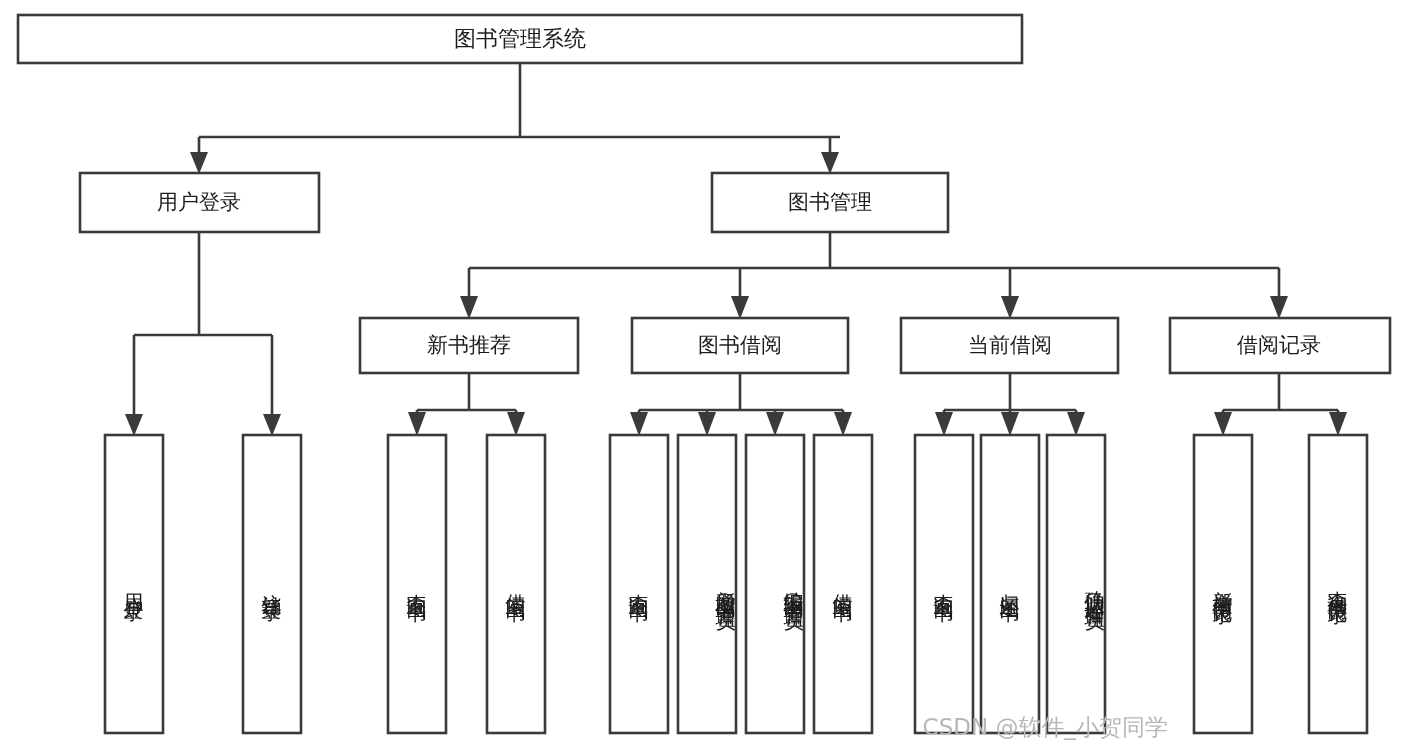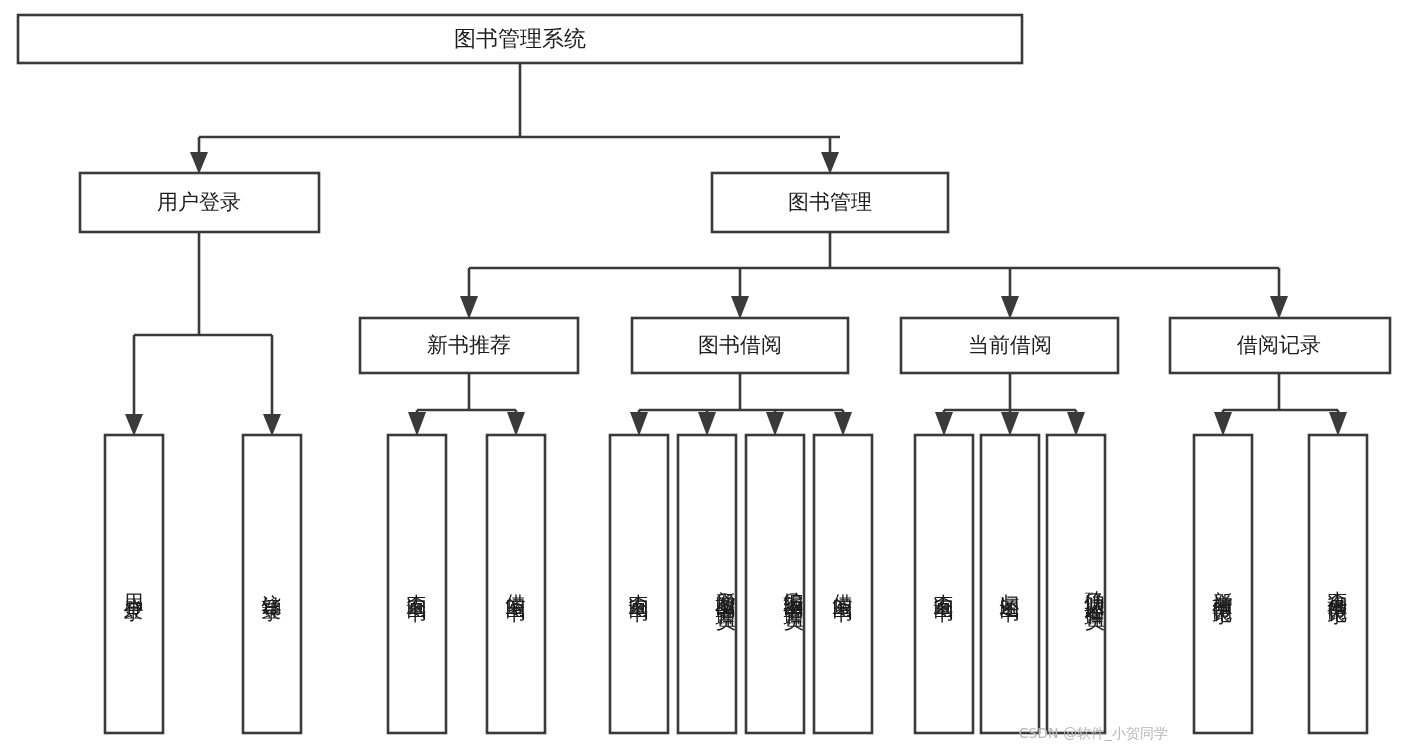--- a/index.html
+++ b/index.html
@@ -69,21 +69,21 @@
     display: flex;
     align-items: center;
     justify-content: center;
     pointer-events: none;
   }
   .watermark {
     position: absolute;
     right: 8px;
     bottom: 4px;
     font-family: "DejaVu Sans", "Liberation Sans", sans-serif;
-    font-size: 14px;
+    font-size: 23px;
     color: #b7b7b7;
     white-space: nowrap;
     user-select: none;
   }
 </style>
 </head>
 <body>
 
 <div id="diagram-root">
 

